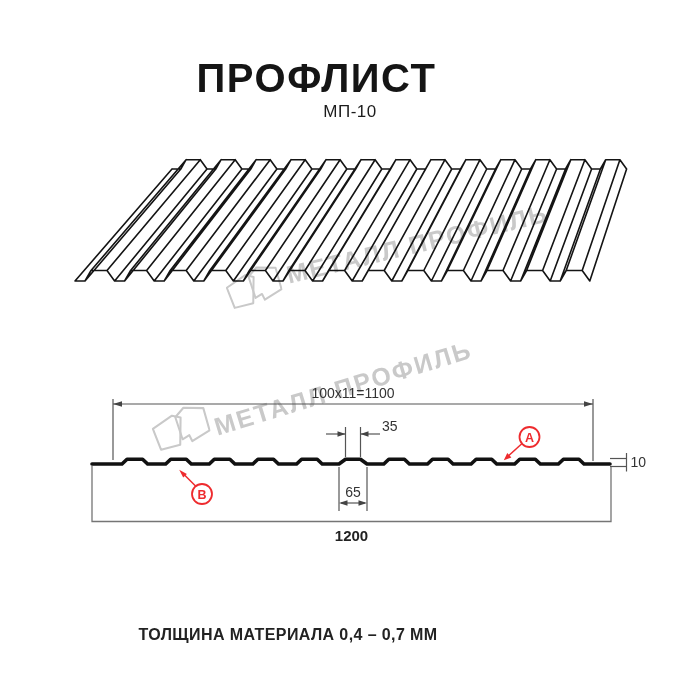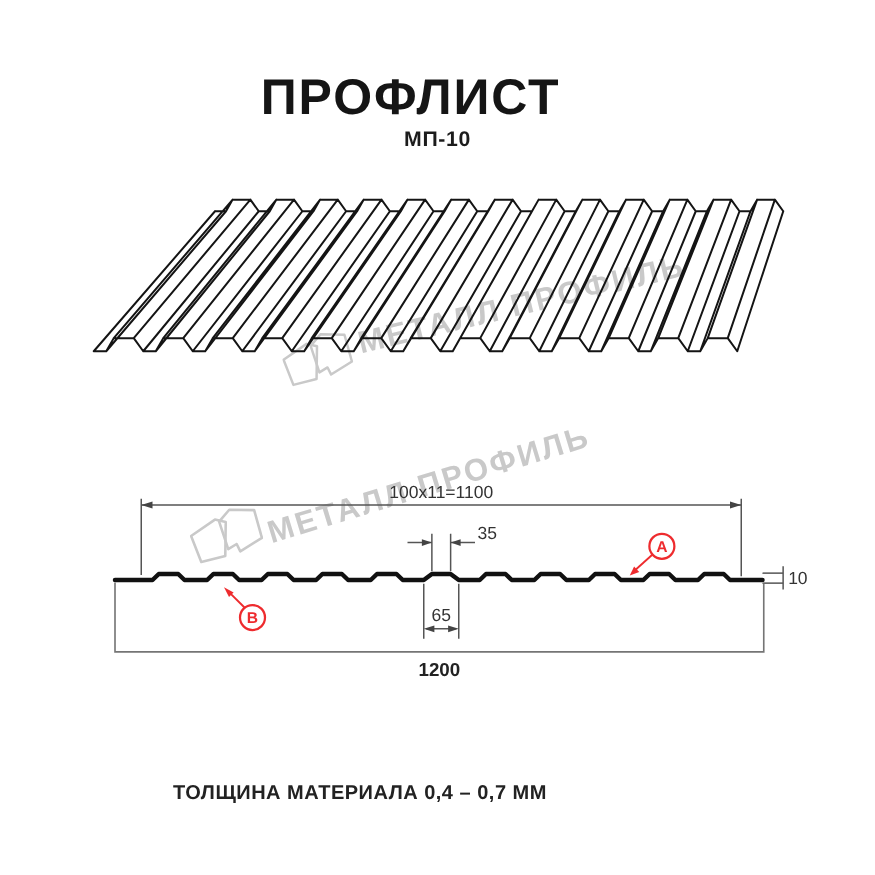--- a/index.html
+++ b/index.html
@@ -1,22 +1,22 @@
 <!DOCTYPE html>
 <html><head>
 <meta charset="utf-8">
 <style>
   html,body{margin:0;padding:0;background:#fff;}
   .page{position:relative;width:700px;height:700px;background:#ffffff;overflow:hidden;
         font-family:"Liberation Sans",sans-serif;}
   
   .title{position:absolute;top:56px;left:0;width:633px;text-align:center;
-         font-size:40px;font-weight:800;letter-spacing:1.5px;color:#151515;padding-left:12px;}
+         font-size:40px;font-weight:800;letter-spacing:1.5px;color:#151515;}
   .subtitle{position:absolute;top:102px;left:0;width:700px;text-align:center;
-         font-size:17px;font-weight:700;letter-spacing:.5px;color:#1c1c1c;}
+         font-size:17px;font-weight:400;letter-spacing:.5px;color:#1c1c1c;}
   
   .wm{position:absolute;z-index:1;}
   .wm-text{position:absolute;white-space:nowrap;font-weight:700;font-size:25px;
            letter-spacing:2px;color:#c9c9c9;transform-origin:0 50%;}
   .wm1-logo{position:absolute;left:226px;top:266px;transform:rotate(-8deg);}
   .wm1-text{left:287px;top:261px;transform:rotate(-13.5deg);}
   .wm2-logo{position:absolute;left:152px;top:406px;transform:rotate(-8deg);}
   .wm2-text{left:215px;top:413px;transform:rotate(-17deg);}
   
   svg.art{position:absolute;left:0;top:0;z-index:2;}

